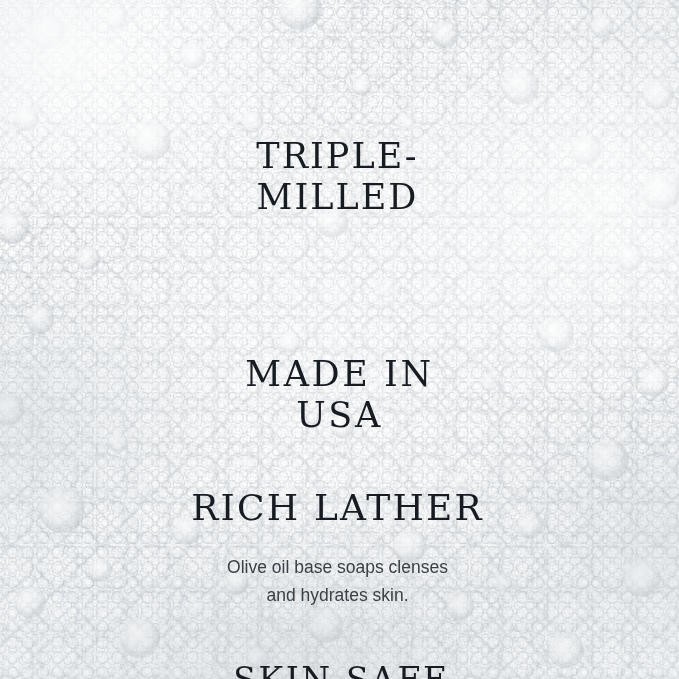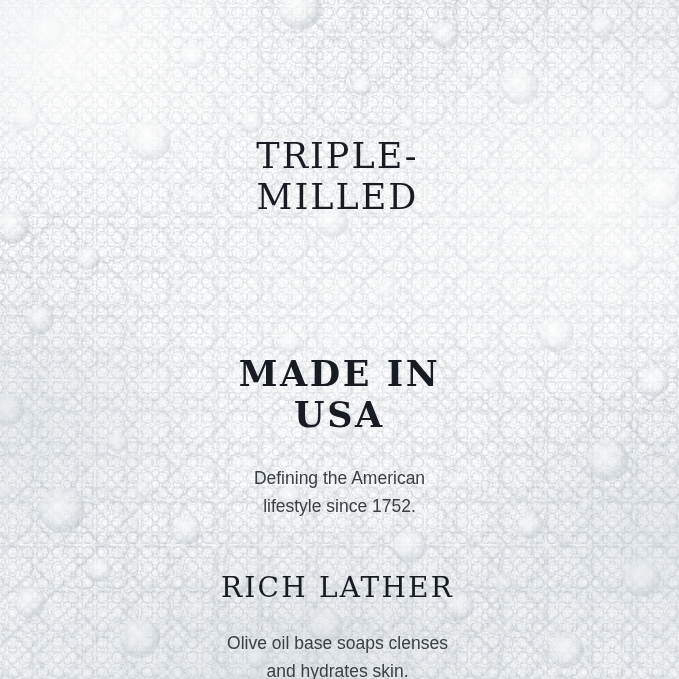--- a/index.html
+++ b/index.html
@@ -98,22 +98,22 @@
   .heading {
     font-family: "DejaVu Serif", "Liberation Serif", serif;
     font-weight: 400;
     color: #171b22;
     text-transform: uppercase;
     margin: 0;
     line-height: 1.17;
     white-space: pre-line;
   }
   .h-tl { font-size: 35px; letter-spacing: 2.0px; }
-  .h-tr { font-size: 35px; letter-spacing: 2.6px; font-weight: bold; }
-  .h-bl { font-size: 28px; letter-spacing: 2.2px; }
+  .h-tr { font-size: 35px; letter-spacing: 2.6px; }
+  .h-bl { font-size: 36px; letter-spacing: 2.2px; }
   .h-br { font-size: 33px; letter-spacing: 2.6px; }
 
   .body-text {
     font-family: "Liberation Sans", sans-serif;
     font-weight: 400;
     font-size: 17.5px;
     line-height: 28.5px;
     color: #3b4046;
     margin: 0;
     white-space: pre-line;
@@ -222,22 +222,20 @@
   <div class="grid">
 
     <div class="panel panel-tl">
       <h2 class="heading h-tl">Triple-
 Milled</h2>
     </div>
 
     <div class="panel panel-tr">
       <h2 class="heading h-tr">Made in
 USA</h2>
-      <p class="body-text b-tr">Defining the American
-lifestyle since 1752.</p>
     </div>
 
     <div class="panel panel-bl">
       <h2 class="heading h-bl">Rich Lather</h2>
       <p class="body-text b-bl">Olive oil base soaps clenses
 and hydrates skin.</p>
     </div>
 
     <div class="panel panel-br">
       <h2 class="heading h-br">Skin Safe</h2>

